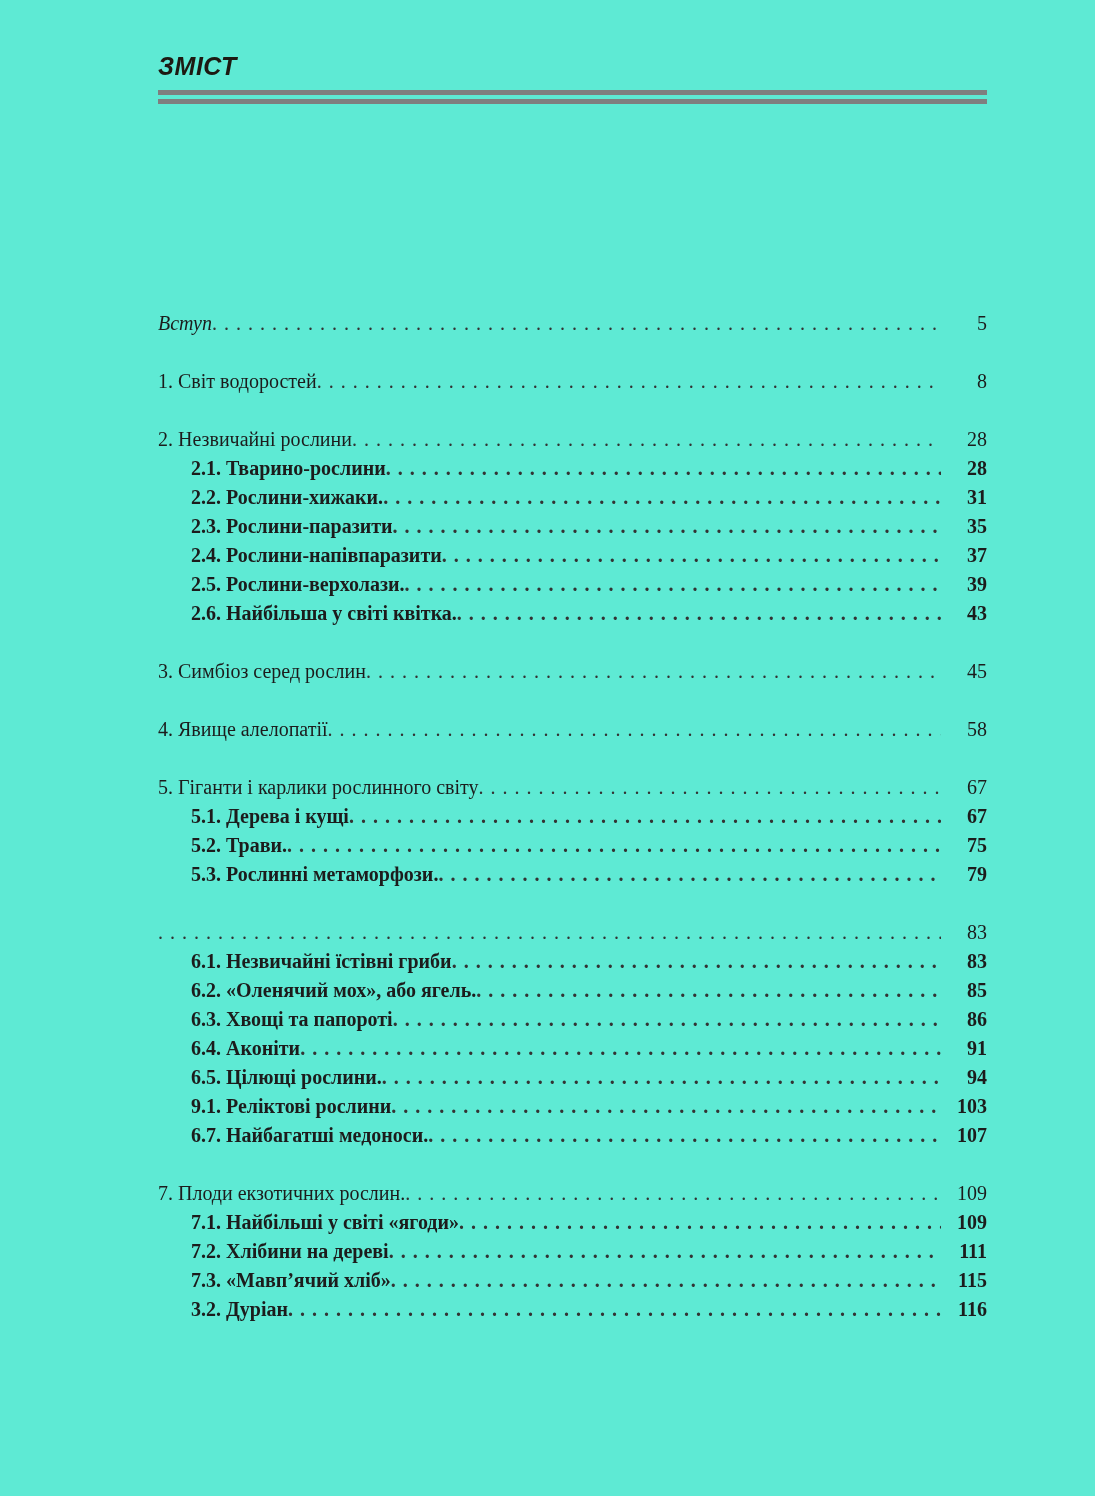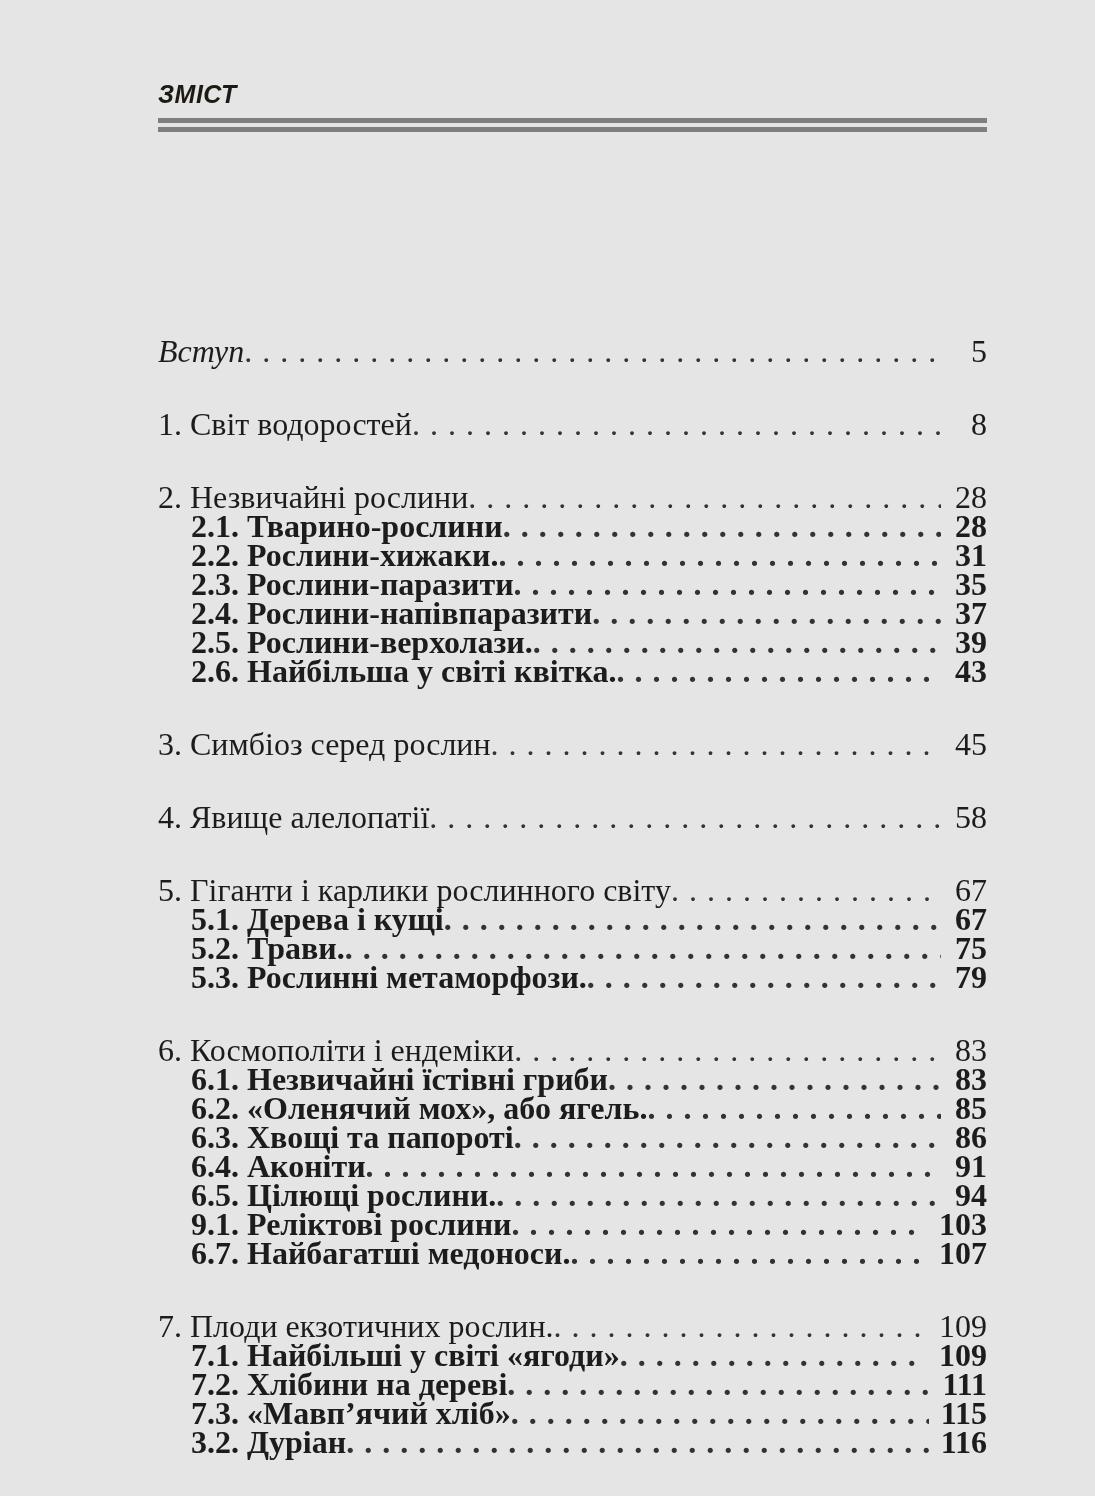--- a/index.html
+++ b/index.html
@@ -11,47 +11,47 @@
   html, body { background: #ffffff; }
   body {
     width: 1095px;
     height: 1496px;
     overflow: hidden;
     font-family: "Liberation Serif", "DejaVu Serif", serif;
   }
   .page {
     width: 1095px;
     height: 1496px;
-    background: #e5e5e5;
-    padding: 80px 108px 0 158px;
+    background: #5eead4;
+    padding: 52px 108px 0 158px;
     overflow: hidden;
   }
   .doc-title {
     font-family: "Liberation Sans", "DejaVu Sans", sans-serif;
     font-weight: bold;
     font-style: italic;
     font-size: 25px;
     letter-spacing: 0.5px;
     color: var(--title-color);
   }
   .double-rule { margin-top: 9px; }
   .double-rule .bar {
     height: 5px;
     background: var(--rule-color);
   }
   .double-rule .bar + .bar { margin-top: 4px; }
 
   .toc { margin-top: 205px; }
-  .toc-group + .toc-group { margin-top: 44px; }
+  .toc-group + .toc-group { margin-top: 29px; }
 
   .toc-row {
     display: flex;
     align-items: flex-start;
     line-height: 29px;
-    font-size: 32px;
+    font-size: 20px;
     color: var(--text-color);
   }
   .toc-row.level-1 { padding-left: 33px; font-weight: bold; }
   .toc-row.italic .toc-label { font-style: italic; }
 
   .toc-label {
     flex: 0 0 auto;
     white-space: nowrap;
   }
   .toc-dots {
@@ -164,21 +164,20 @@
     <span class="toc-page">75</span>
   </div>
         <div class="toc-row level-1">
     <span class="toc-label">5.3. Рослинні метаморфози.</span>
     <span class="toc-dots">. . . . . . . . . . . . . . . . . . . . . . . . . . . . . . . . . . . . . . . . . . . . . . . . . . . . . . . . . . . . . . . . . . . . . . . . . . . . . . . . . . . . . . . . . . </span>
     <span class="toc-page">79</span>
   </div>
       </div>
       <div class="toc-group">
         <div class="toc-row level-0">
-    <span class="toc-label">6. Космополіти і ендеміки</span>
     <span class="toc-dots">. . . . . . . . . . . . . . . . . . . . . . . . . . . . . . . . . . . . . . . . . . . . . . . . . . . . . . . . . . . . . . . . . . . . . . . . . . . . . . . . . . . . . . . . . . </span>
     <span class="toc-page">83</span>
   </div>
         <div class="toc-row level-1">
     <span class="toc-label">6.1. Незвичайні їстівні гриби</span>
     <span class="toc-dots">. . . . . . . . . . . . . . . . . . . . . . . . . . . . . . . . . . . . . . . . . . . . . . . . . . . . . . . . . . . . . . . . . . . . . . . . . . . . . . . . . . . . . . . . . . </span>
     <span class="toc-page">83</span>
   </div>
         <div class="toc-row level-1">
     <span class="toc-label">6.2. «Оленячий мох», або ягель.</span>

